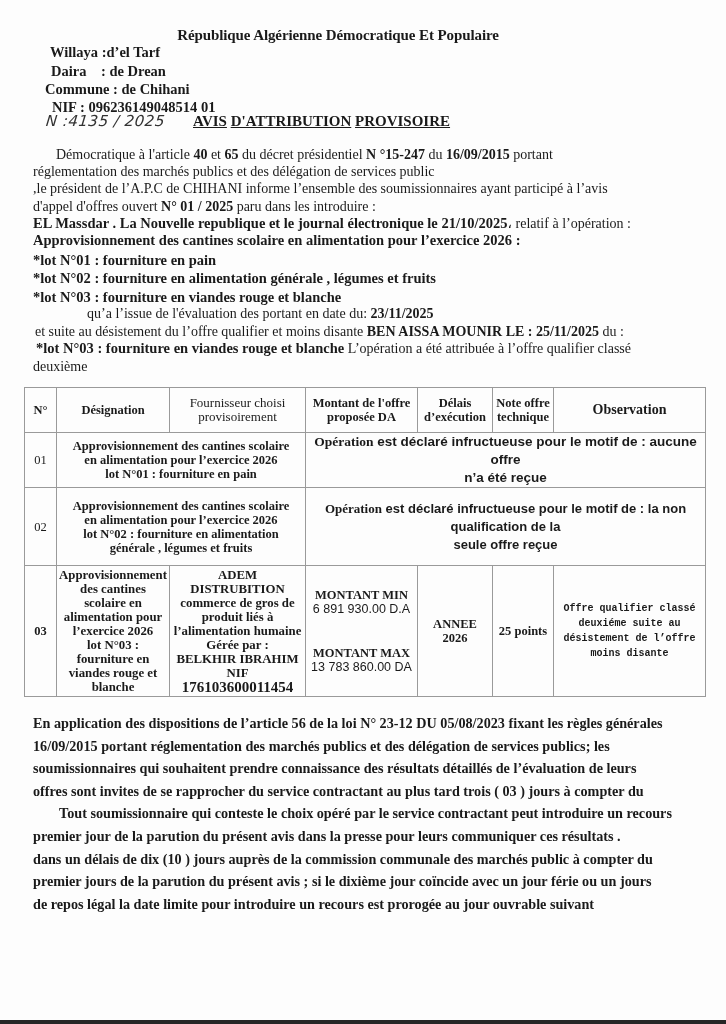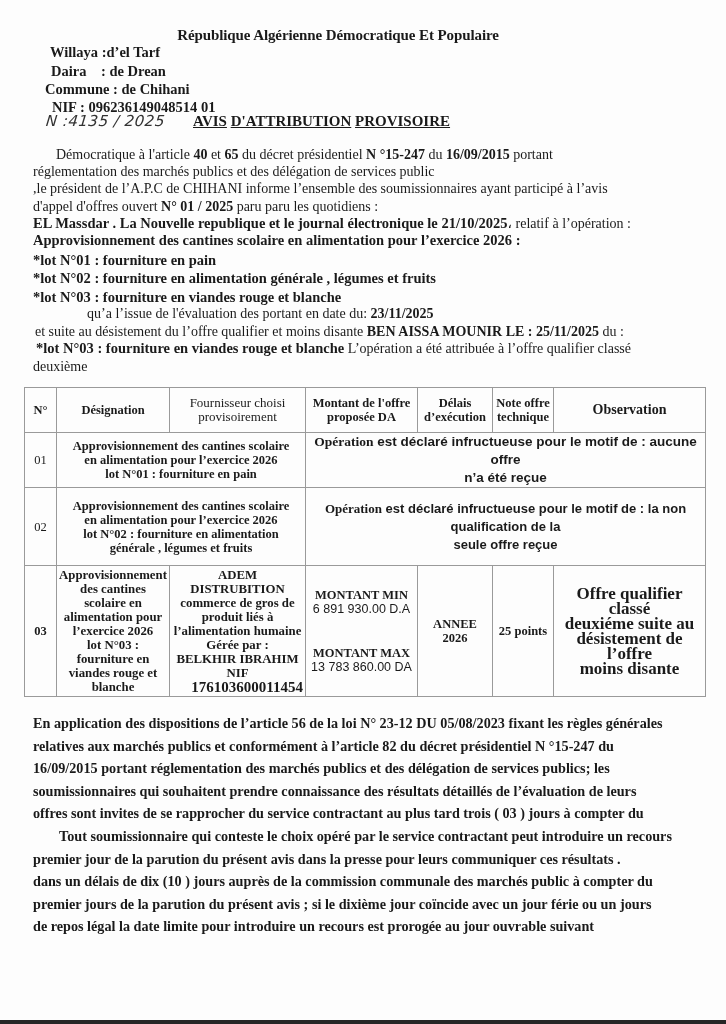--- a/index.html
+++ b/index.html
@@ -35,21 +35,21 @@
     .col-mont { width: 112px; }
     .col-delai { width: 75px; }
     .col-note { width: 61px; }
     .col-obs { width: auto; }
     .rowA td { height: 45px; }
     .rowB td { height: 77px; }
     .rowC td { height: 130px; }
     .sans { font-family: "Liberation Sans", sans-serif; font-weight: bold; font-size: 13px; line-height: 16px; }
     .num { font-weight: normal; }
     .bold { font-weight: bold; }
-    .nif-big { font-size: 15px; font-weight: bold; text-align: right; }
+    .nif-big { font-size: 15px; font-weight: bold; }
     .montant-label { font-weight: bold; font-size: 12.5px; }
     .montant-val { font-family: "Liberation Sans", sans-serif; font-size: 12.5px; }
 
     .footer { position: absolute; left: 33px; width: 690px; font-weight: bold; font-size: 14.2px; line-height: 22.6px; }
   </style>
 </head>
 <body>
 
 <div class="page">
 
@@ -64,21 +64,21 @@
   <div class="avis-title">
     <span>AVIS</span>
     <span>D'ATTRIBUTION</span>
     <span>PROVISOIRE</span>
   </div>
 
   <div class="para" style="top:146px;">
     <span class="line" style="padding-left:23px;"><span>Démocratique à l'article </span><b>40</b><span> et  </span><b>65</b><span>  du  décret présidentiel  </span><b>N °15-247</b><span>  du </span><b>16/09/2015</b><span>  portant</span></span>
     <span class="line">réglementation  des  marchés publics  et des délégation  de services public</span>
     <span class="line">,le président de l’A.P.C de CHIHANI  informe l’ensemble des soumissionnaires   ayant participé  à l’avis</span>
-    <span class="line"><span>d'appel d'offres ouvert </span><b>N° 01 / 2025</b><span> paru paru  les quotidiens  :</span></span>
+    <span class="line"><span>d'appel d'offres ouvert </span><b>N° 01 / 2025</b><span> paru dans  les introduire  :</span></span>
     <span class="line"><b class="bold-line">EL Massdar  . La Nouvelle republique et le journal électronique  le 21/10/2025</b><span>، relatif à l’opération :</span></span>
     <span class="line bold-line">Approvisionnement des cantines  scolaire  en alimentation pour  l’exercice  2026 :</span>
   </div>
 
   <div class="para" style="top:251px; line-height:18.3px;">
     <span class="line bold-line">*lot N°01 : fourniture en pain</span>
     <span class="line bold-line">*lot N°02 : fourniture en alimentation  générale  , légumes et fruits</span>
     <span class="line bold-line">*lot N°03 : fourniture en viandes rouge et blanche</span>
   </div>
 
@@ -167,33 +167,32 @@
         <div class="montant-val">6 891 930.00 D.A</div>
         <div style="height:30px;"></div>
         <div class="montant-label">MONTANT MAX</div>
         <div class="montant-val">13 783 860.00  DA</div>
       </td>
       <td class="bold">
         <div>ANNEE</div>
         <div>2026</div>
       </td>
       <td class="bold">25 points</td>
-      <td class="bold" style="font-size:17px; line-height:15px;">
+      <td class="bold" style="font-size:10px; line-height:15px;font-family:Liberation Mono, monospace;">
         <div>Offre qualifier classé</div>
         <div>deuxiéme suite au</div>
         <div>désistement de l’offre</div>
         <div>moins disante</div>
       </td>
     </tr>
   </tbody>
     </table>
 
   <div class="footer" style="top:712px;">
     <span class="line">En application des dispositions de l’article 56 de la loi N° 23-12  DU 05/08/2023 fixant les règles générales</span>
-    <span class="line">relatives aux marchés publics et  conformément  à l’article 82 du  décret présidentiel  N °15-247  du</span>
     <span class="line">16/09/2015  portant réglementation  des marchés publics et des délégation  de services publics;  les</span>
     <span class="line">soumissionnaires qui   souhaitent prendre connaissance des résultats  détaillés de l’évaluation de leurs</span>
     <span class="line">offres sont invites  de se rapprocher  du service contractant  au plus tard trois ( 03 )  jours à compter du</span>
     <span class="line" style="padding-left:26px;">Tout soumissionnaire qui conteste le choix opéré par le service contractant peut introduire un recours</span>
     <span class="line">premier jour  de la  parution  du présent avis   dans la presse pour leurs communiquer  ces résultats .</span>
     <span class="line">dans un délais de  dix (10 ) jours  auprès  de la commission  communale des marchés public à compter du</span>
     <span class="line">premier jours   de la  parution  du présent avis   ;  si le dixième jour coïncide avec  un jour férie  ou un jours</span>
     <span class="line">de repos légal la date  limite pour introduire un recours est prorogée au  jour ouvrable suivant</span>
   </div>
 </div>

